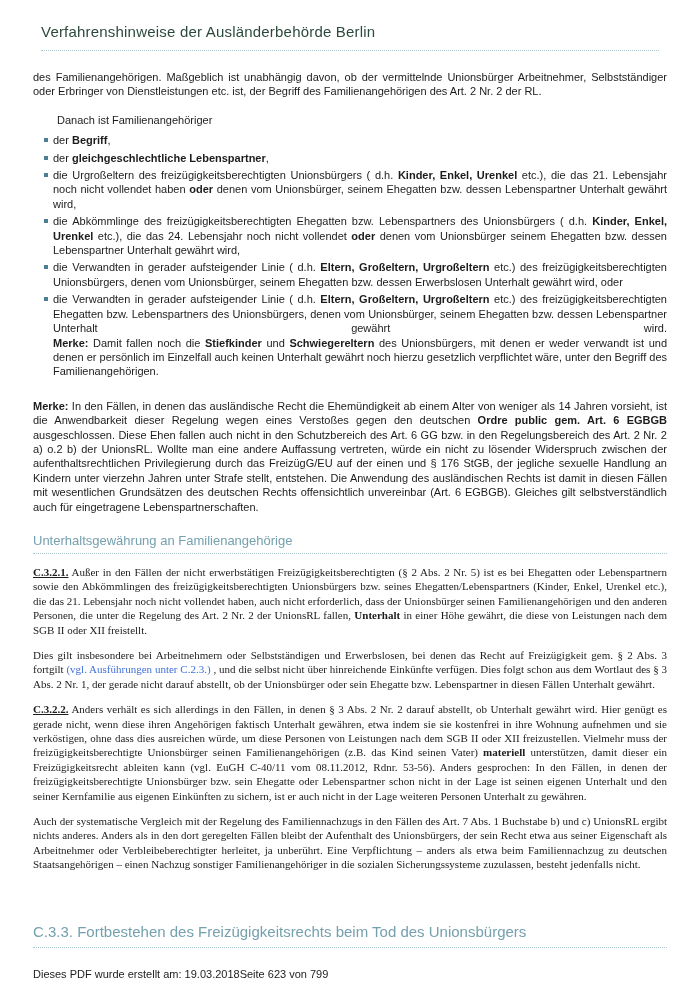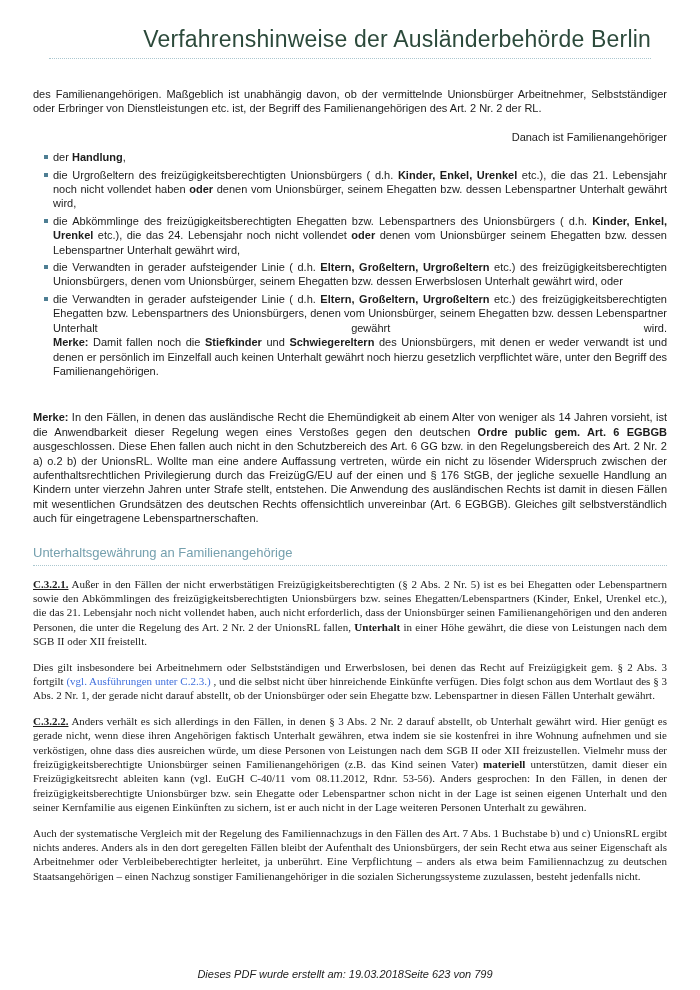--- a/index.html
+++ b/index.html
@@ -9,79 +9,82 @@
     box-sizing:border-box;
     padding:13px 33px 0 33px;
     background:#ffffff;
     font-family:"Liberation Sans", sans-serif;
     font-size:11px;
     line-height:14.4px;
     color:var(--text-color,#1c1c1c);
     overflow:hidden;
   }
   .doc-title{
-    margin:16px;
-    font-size:23px;
+    margin:8px;
+    font-size:15px;
     line-height:21px;
     font-weight:400;
     letter-spacing:.2px;
     color:var(--title-color,#2c4a3b);
     padding-bottom:8px;
     border-bottom:1px dotted var(--rule-color,#aac7cf);
-    text-align:right;
   }
   p{margin:0;text-align:justify;}
-  .intro{margin-top:28px;}
-  .lead{margin-top:14px;text-align:right;padding-left:24px;}
+  .intro{margin-top:19px;}
+  .lead{margin-top:14px;text-align:left;padding-left:24px;}
   ul.fam{list-style:none;margin:6px 0 0 0;padding:0 0 0 11px;}
   ul.fam li{position:relative;padding-left:9px;margin-bottom:3px;text-align:justify;}
   .sq{position:absolute;left:0;top:5px;width:4px;height:4px;background:var(--bullet-color,#4e7e93);}
   .justify-full{text-align:justify;text-align-last:justify;}
-  .merke-p{margin-top:32px;}
+  .merke-p{margin-top:20px;}
   .subheading{
     margin:20px 0 0 0;
     font-size:13px;line-height:14px;font-weight:400;
     color:var(--heading-color,#75a0ae);
     padding-bottom:5px;
     border-bottom:1px dotted var(--rule-color,#aac7cf);
     text-align:left;
   }
   .p-block{margin-top:11px;font-family:Liberation Serif, serif;}
   .section-heading{
     position:absolute;left:33px;right:33px;bottom:30px;
     font-size:15px;line-height:19px;font-weight:400;
     color:var(--heading-color,#75a0ae);
     padding-bottom:6px;
     border-bottom:1px dotted var(--rule-color,#aac7cf);
     text-align:left;
   }
   .footer{
-    position:absolute;left:23px;right:33px;bottom:9px;
-    display:flex;justify-content:center;
-    font-size:11px;line-height:13px;font-style:italic;
+    position:absolute;left:33px;right:33px;bottom:9px;
+    display:flex;justify-content:flex-start;
+    font-size:11px;line-height:13px;
   }
   .b{font-weight:700;}
   .u{text-decoration:underline;}
   .link{color:var(--link-color,#4170dd);cursor:pointer;}
 </style>
 </head>
 <body>
 
 <div class="page">
 
   <h1 class="doc-title">Verfahrenshinweise der Ausländerbehörde Berlin</h1>
 
   <p class="intro"><span>des Familienangehörigen. Maßgeblich ist unabhängig davon, ob der vermittelnde Unionsbürger Arbeitnehmer, Selbstständiger oder Erbringer von Dienstleistungen etc. ist, der Begriff des Familienangehörigen des Art. 2 Nr. 2 der RL.</span></p>
 
   <p class="lead">Danach ist Familienangehöriger</p>
 
   <ul class="fam">
     <li>
       <span class="sq"></span>
-      <div><span>der </span><span class="b">Handlung</span><span>,</span></div>
+      <div><span>der </span><span class="b">Begriff</span><span>,</span></div>
+    </li>
+    <li>
+      <span class="sq"></span>
+      <div><span>der </span><span class="b">gleichgeschlechtliche Lebenspartner</span><span>,</span></div>
     </li>
     <li>
       <span class="sq"></span>
       <div><span>die Urgroßeltern des freizügigkeitsberechtigten Unionsbürgers ( d.h. </span><span class="b">Kinder, Enkel, Urenkel</span><span> etc.), die das 21. Lebensjahr noch nicht vollendet haben </span><span class="b">oder</span><span> denen vom Unionsbürger, seinem Ehegatten bzw. dessen Lebenspartner Unterhalt gewährt wird,</span></div>
     </li>
     <li>
       <span class="sq"></span>
       <div><span>die Abkömmlinge des freizügigkeitsberechtigten Ehegatten bzw. Lebenspartners des Unionsbürgers ( d.h. </span><span class="b">Kinder, Enkel, Urenkel</span><span> etc.), die das 24. Lebensjahr noch nicht vollendet </span><span class="b">oder</span><span> denen vom Unionsbürger seinem Ehegatten bzw. dessen Lebenspartner Unterhalt gewährt wird,</span></div>
     </li>
     <li>
@@ -100,19 +103,20 @@
   <h2 class="subheading">Unterhaltsgewährung an Familienangehörige</h2>
 
   <p class="p-block"><span class="b u">C.3.2.1.</span><span> Außer in den Fällen der nicht erwerbstätigen Freizügigkeitsberechtigten (§ 2 Abs. 2 Nr. 5) ist es bei Ehegatten oder Lebenspartnern sowie den Abkömmlingen des freizügigkeitsberechtigten Unionsbürgers bzw. seines Ehegatten/Lebenspartners (Kinder, Enkel, Urenkel etc.), die das 21. Lebensjahr noch nicht vollendet haben, auch nicht erforderlich, dass der Unionsbürger seinen Familienangehörigen und den anderen Personen, die unter die Regelung des Art. 2 Nr. 2 der UnionsRL fallen, </span><span class="b">Unterhalt</span><span> in einer Höhe gewährt, die diese von Leistungen nach dem SGB II oder XII freistellt.</span></p>
 
   <p class="p-block"><span>Dies gilt insbesondere bei Arbeitnehmern oder Selbstständigen und Erwerbslosen, bei denen das Recht auf Freizügigkeit gem. § 2 Abs. 3 fortgilt </span><span class="link">(vgl. Ausführungen unter C.2.3.)</span><span> , und die selbst nicht über hinreichende Einkünfte verfügen. Dies folgt schon aus dem Wortlaut des § 3 Abs. 2 Nr. 1, der gerade nicht darauf abstellt, ob der Unionsbürger oder sein Ehegatte bzw. Lebenspartner in diesen Fällen Unterhalt gewährt.</span></p>
 
   <p class="p-block"><span class="b u">C.3.2.2.</span><span> Anders verhält es sich allerdings in den Fällen, in denen § 3 Abs. 2 Nr. 2 darauf abstellt, ob Unterhalt gewährt wird. Hier genügt es gerade nicht, wenn diese ihren Angehörigen faktisch Unterhalt gewähren, etwa indem sie sie kostenfrei in ihre Wohnung aufnehmen und sie verköstigen, ohne dass dies ausreichen würde, um diese Personen von Leistungen nach dem SGB II oder XII freizustellen.  Vielmehr muss der freizügigkeitsberechtigte Unionsbürger seinen Familienangehörigen (z.B. das Kind seinen Vater) </span><span class="b">materiell</span><span> unterstützen, damit dieser ein Freizügigkeitsrecht ableiten kann (vgl. EuGH C-40/11 vom 08.11.2012, Rdnr. 53-56). Anders gesprochen: In den Fällen, in denen der freizügigkeitsberechtigte Unionsbürger bzw. sein Ehegatte oder Lebenspartner schon nicht in der Lage ist seinen eigenen Unterhalt und den seiner Kernfamilie aus eigenen Einkünften zu sichern, ist er auch nicht in der Lage weiteren Personen Unterhalt zu gewähren.</span></p>
 
   <p class="p-block"><span>Auch der systematische Vergleich mit der Regelung des Familiennachzugs in den Fällen des Art. 7 Abs. 1 Buchstabe b) und c) UnionsRL ergibt nichts anderes. Anders als in den dort geregelten Fällen bleibt der Aufenthalt des Unionsbürgers, der sein Recht etwa aus seiner Eigenschaft als Arbeitnehmer oder Verbleibeberechtigter herleitet, ja unberührt. Eine Verpflichtung – anders als etwa beim Familiennachzug zu deutschen Staatsangehörigen – einen Nachzug sonstiger Familienangehöriger in die sozialen Sicherungssysteme zuzulassen, besteht jedenfalls nicht.</span></p>
 
+  <h2 class="section-heading">C.3.3. Fortbestehen des Freizügigkeitsrechts beim Tod des Unionsbürgers</h2>
 
   <div class="footer">
     <span>Dieses PDF wurde erstellt am: 19.03.2018</span>
     <span>Seite 623 von 799</span>
   </div>
 
 </div>
 
 </body></html>

